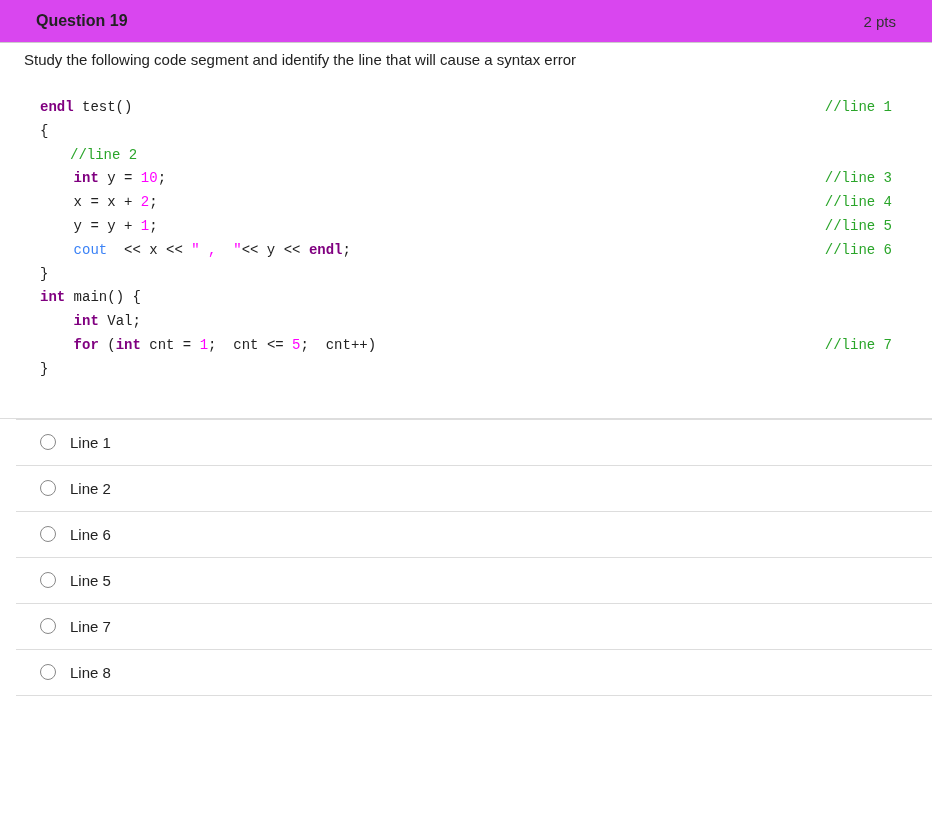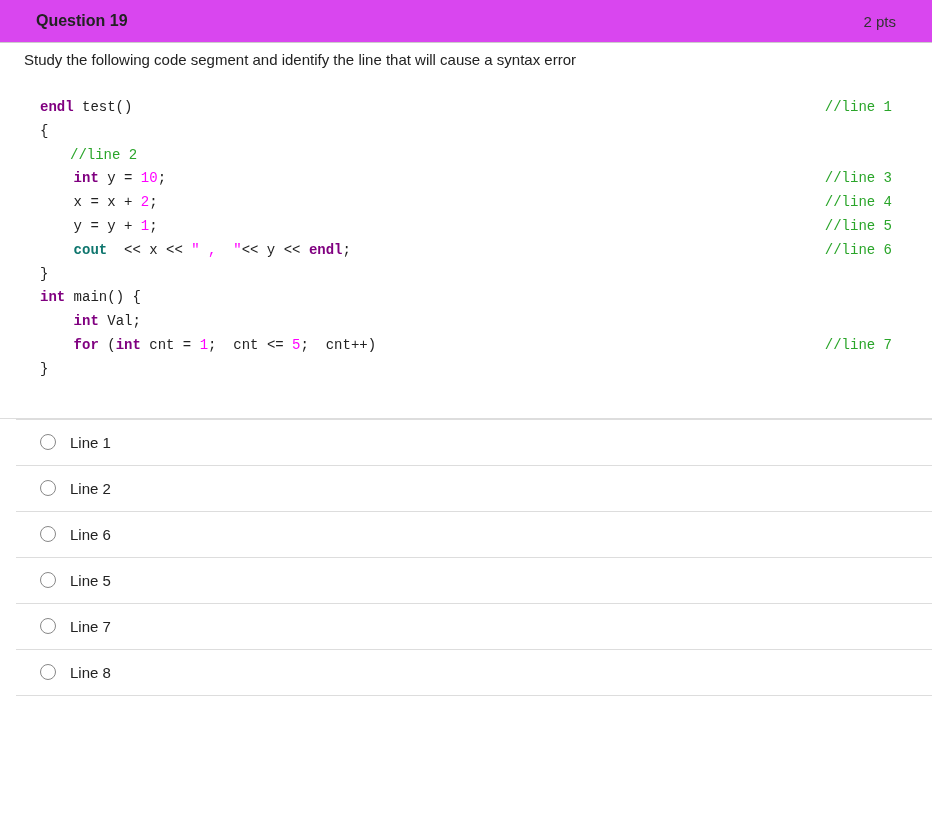--- a/index.html
+++ b/index.html
@@ -52,21 +52,21 @@
     }
     .code-comment {
       color: #2aa52a;
       margin-left: 30px;
       white-space: pre;
     }
     .kw-void { color: #800080; font-weight: bold; }
     .kw-static { color: #800080; font-weight: bold; }
     .kw-int { color: #800080; font-weight: bold; }
     .kw-for { color: #800080; font-weight: bold; }
-    .kw-cout { color: #0f766e; font-weight: bold; }
+    .kw-cout { color: #3b82f6; font-weight: normal; }
     .kw-endl { color: #800080; font-weight: bold; }
     .num { color: #ff00ff; }
     .plain { color: #222; }
     .divider {
       border: none;
       border-top: 1px solid #ddd;
       margin: 0;
     }
     .options-list {
       list-style: none;

